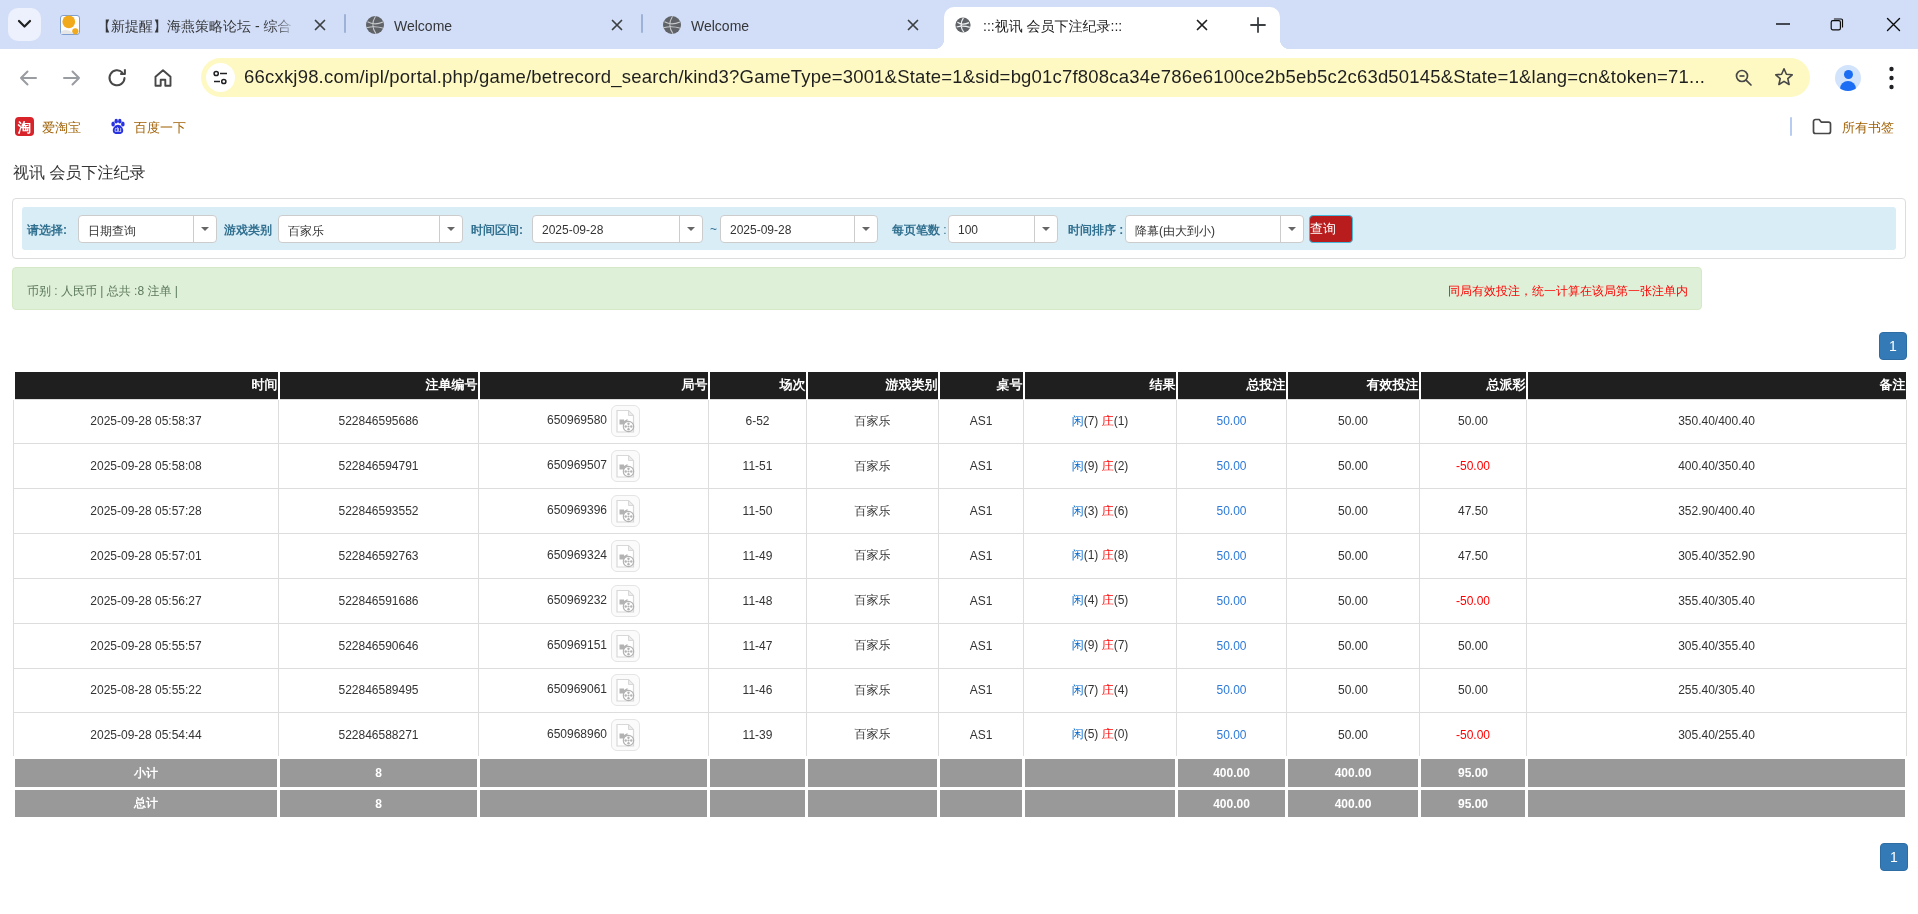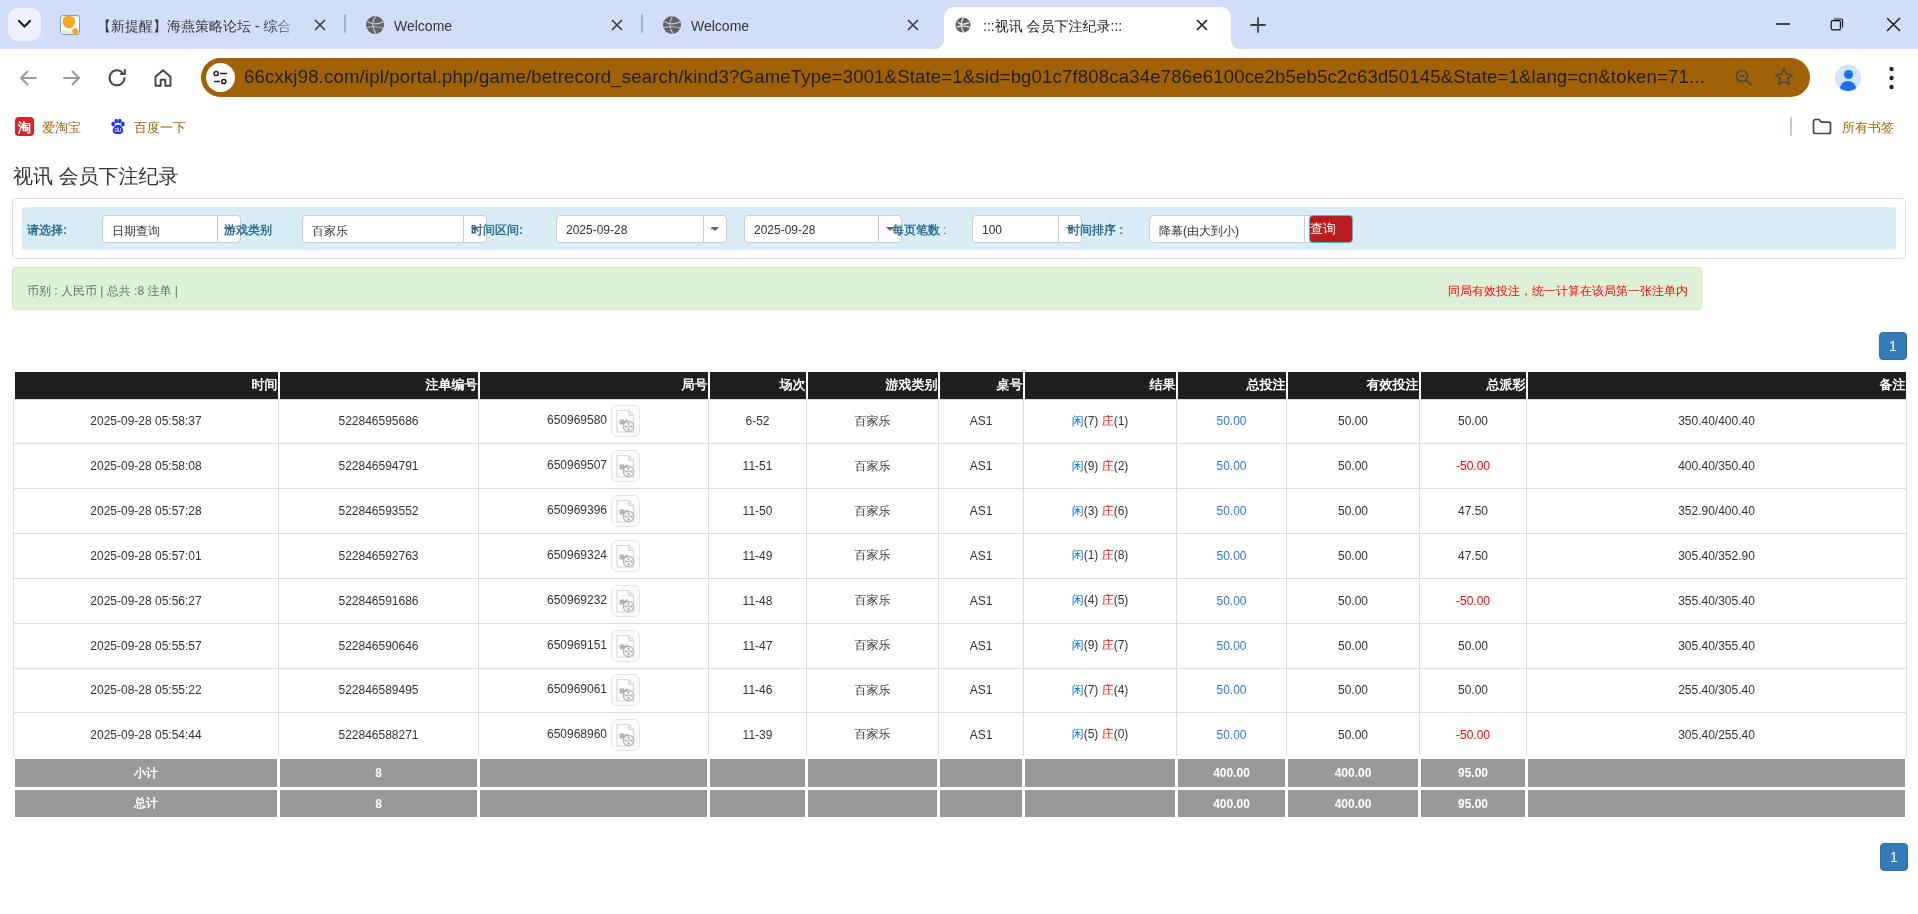--- a/index.html
+++ b/index.html
@@ -4,35 +4,35 @@
 <style>
 * { margin:0; padding:0; box-sizing:border-box; }
 html,body { width:1918px; height:914px; background:#fff; font-family:"Liberation Sans",sans-serif; overflow:hidden; }
 .abs { position:absolute; }
 
 #tabstrip { position:absolute; left:0; top:0; width:1918px; height:49px; background:#d2def7; }
 #chevbtn { position:absolute; left:8px; top:8px; width:33px; height:33px; border-radius:10px; background:#ecf1fd; }
 .tabtitle { position:absolute; top:18px; font-size:14px; color:#35363a; white-space:nowrap; overflow:hidden; }
 .tabsep { position:absolute; top:14px; width:2px; height:19px; background:#9db1d9; border-radius:1px; }
 .fade { position:absolute; top:14px; width:24px; height:22px; background:linear-gradient(90deg, rgba(210,222,247,0), #d2def7); }
-#activetab { position:absolute; left:944px; top:7px; width:287px; height:42px; background:#fff; border-radius:10px 10px 0 0;padding-left:47px; }
+#activetab { position:absolute; left:944px; top:7px; width:336px; height:42px; background:#fff; border-radius:10px 10px 0 0;padding-left:47px; }
 #activetab:before { content:""; position:absolute; left:-10px; bottom:0; width:10px; height:10px; background:radial-gradient(circle at 0 0, rgba(0,0,0,0) 10px, #fff 10.5px); }
 #activetab:after { content:""; position:absolute; right:-10px; bottom:0; width:10px; height:10px; background:radial-gradient(circle at 10px 0, rgba(0,0,0,0) 10px, #fff 10.5px); }
 #toolbar { position:absolute; left:0; top:49px; width:1918px; height:59px; background:#fff; }
-#urlpill { position:absolute; left:201px; top:9px; width:1609px; height:39px; border-radius:20px; background:#a16207; }
+#urlpill { position:absolute; left:201px; top:9px; width:1609px; height:39px; border-radius:20px; background:#fef9c3; }
 #urltext { position:absolute; left:43px; top:8px; font-size:18.5px; color:#1f1f1f; white-space:nowrap; letter-spacing:0.2px; }
 #bookbar { position:absolute; left:0; top:108px; width:1918px; height:37px; background:#fff; }
 .bktext { font-size:13px; color:#a16207; }
 
 #page { position:absolute; left:0; top:145px; width:1918px; height:769px; background:#fff; font-size:12px; color:#333; }
-#ptitle { position:absolute; left:13px; top:18px; font-size:20px; color:#333; }
+#ptitle { position:absolute; left:13px; top:18px; font-size:16px; color:#333; }
 #filterwrap { position:absolute; left:12px; top:53px; width:1894px; height:61px; border:1px solid #ddd; border-radius:4px; background:#fff; }
 #filterbar { position:absolute; left:9px; top:8px; width:1874px; height:43px; background:#d9edf7; border-radius:3px; }
 .flabel { position:absolute; top:14.5px; font-size:12px; font-weight:bold; color:#31708f; white-space:nowrap; }
-.fsel { position:absolute; top:8px; height:28px; background:#fff; border:1px solid #ccc; border-radius:4px; font-size:12px; color:#333;margin-left:24px; }
+.fsel { position:absolute; top:8px; height:28px; background:#fff; border:1px solid #ccc; border-radius:4px; font-size:12px; color:#333; }
 .fsel .txt { position:absolute; left:9px; top:7px; white-space:nowrap; }
 .fsel .arr { position:absolute; right:0; top:0; width:23px; height:100%; border-left:1px solid #ccc; }
 .fsel .arr:after { content:""; position:absolute; left:7px; top:11px; border-left:4px solid transparent; border-right:4px solid transparent; border-top:4.5px solid #666; }
 #qbtn { position:absolute; left:1287px; top:8px; width:44px; height:28px; background:#b91c1c; border:1px solid #46b8da; border-radius:4px; color:#fff; font-size:13px; text-align:left; line-height:26px; }
 #greenbar { position:absolute; left:12px; top:122px; width:1690px; height:43px; background:#dff0d8; border:1px solid #d6e9c6; border-radius:4px; }
 #greenbar .lt { position:absolute; left:14px; top:15px; font-size:12px; color:#5c795c; }
 #greenbar .rt { position:absolute; right:13px; top:15px; font-size:12px; color:#f00; }
 .pg1 { position:absolute; width:28px; height:28px; background:#337ab7; border:1px solid #2e6da4; border-radius:4px; color:#fff; font-size:14px; text-align:center; line-height:26px; }
 
 #btable { position:absolute; left:12px; top:227px; border-collapse:collapse; table-layout:fixed; font-size:12px; }

